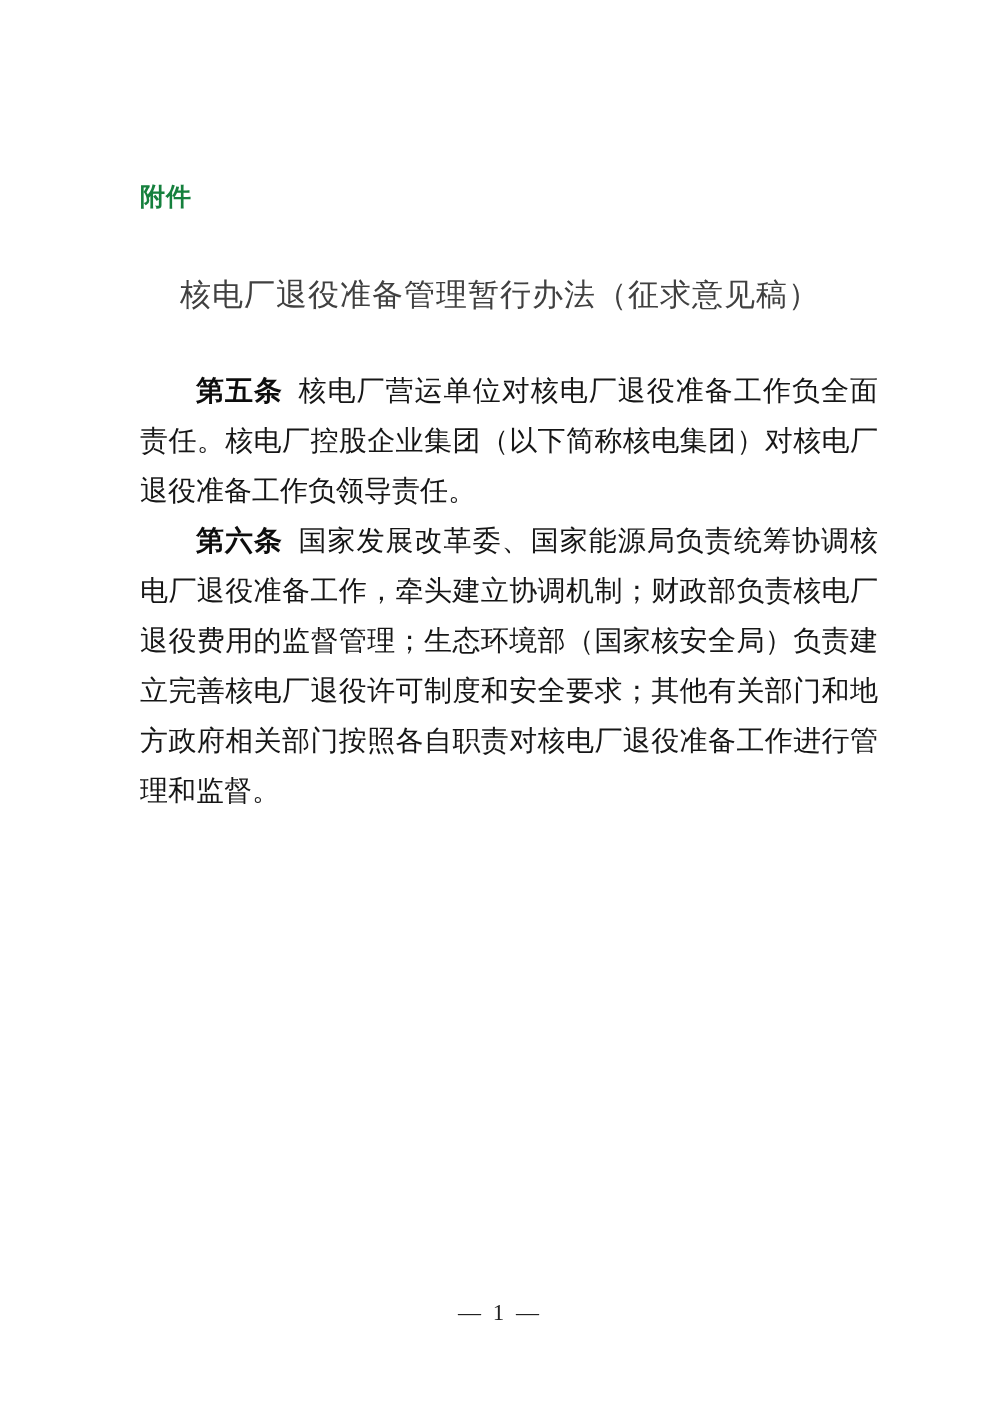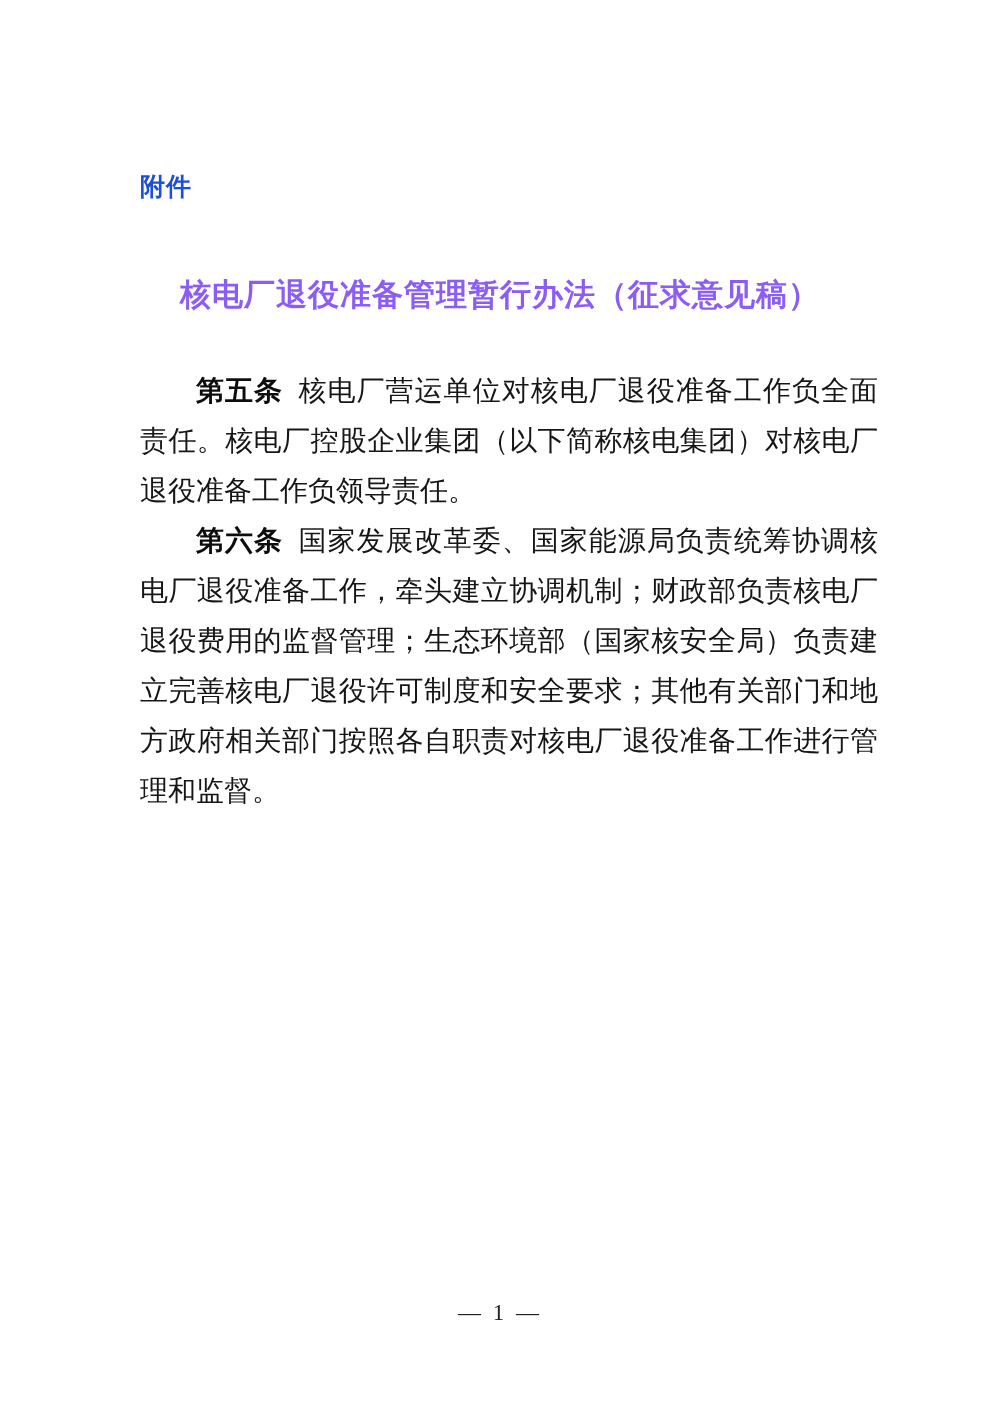--- a/index.html
+++ b/index.html
@@ -9,38 +9,38 @@
     width: 1000px;
     height: 1414px;
     margin: 0 auto;
     background: #ffffff;
     color: #111111;
     overflow: hidden;
   }
   .attachment {
     position: absolute;
     left: 140px;
-    top: 170px;
+    top: 180px;
     font-family: "Liberation Sans", sans-serif;
     font-weight: 600;
     font-size: 25px;
     letter-spacing: 1px;
-    color: #1d4ed8;
+    color: #15803d;
   }
   .title {
     position: absolute;
     left: 0;
     right: 0;
     top: 274px;
     text-align: center;
     font-family: "Liberation Sans", sans-serif;
-    font-weight: 700;
+    font-weight: 400;
     font-size: 31px;
     letter-spacing: 1px;
-    color: #8b5cf6;
+    color: #404040;
   }
   .doc-body {
     position: absolute;
     left: 140px;
     top: 366px;
     width: 738px;
     font-family: "Liberation Serif", serif;
     font-size: 28px;
     line-height: 50px;
     text-align: justify;

